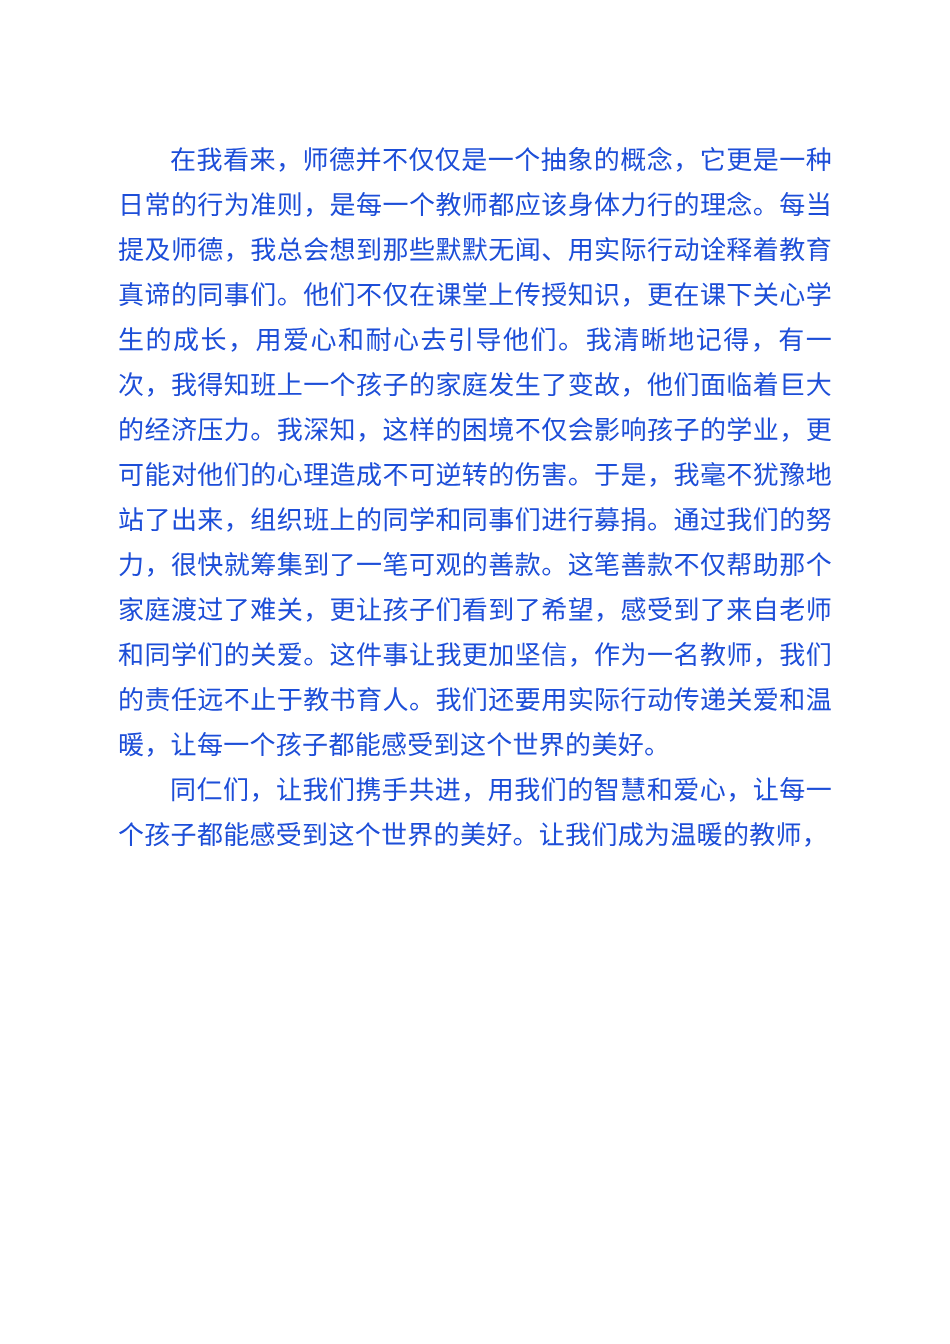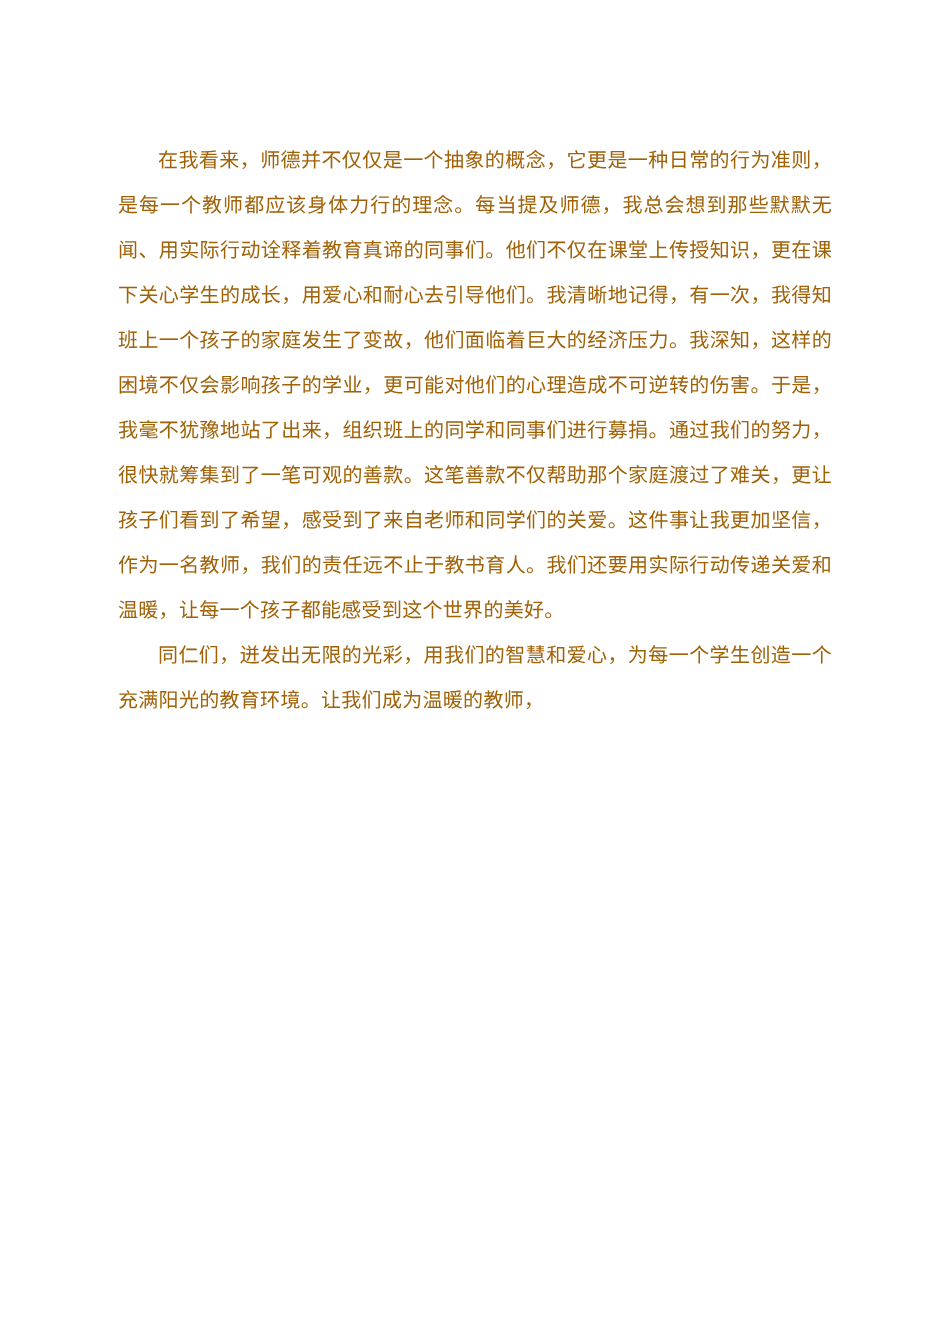--- a/index.html
+++ b/index.html
@@ -15,35 +15,35 @@
   .page {
     box-sizing: border-box;
     width: 950px;
     height: 1344px;
     padding: 138px 118px 0 118px;
     background: #ffffff;
   }
   .doc-body {
     width: 714px;
     font-family: "DejaVu Sans", sans-serif;
-    font-size: 20px;
+    font-size: 26px;
     line-height: 45px;
-    color: #a16207;
+    color: #1d4ed8;
     text-align: justify;
     letter-spacing: 0.3px;
     font-weight: 400;
   }
   .para {
     margin: 0;
     padding: 0;
     text-indent: 2em;
     text-align-last: left;
   }
 </style>
 </head>
 <body>
 
 <div class="page">
   <div class="doc-body">
     <p class="para">在我看来，师德并不仅仅是一个抽象的概念，它更是一种日常的行为准则，是每一个教师都应该身体力行的理念。每当提及师德，我总会想到那些默默无闻、用实际行动诠释着教育真谛的同事们。他们不仅在课堂上传授知识，更在课下关心学生的成长，用爱心和耐心去引导他们。我清晰地记得，有一次，我得知班上一个孩子的家庭发生了变故，他们面临着巨大的经济压力。我深知，这样的困境不仅会影响孩子的学业，更可能对他们的心理造成不可逆转的伤害。于是，我毫不犹豫地站了出来，组织班上的同学和同事们进行募捐。通过我们的努力，很快就筹集到了一笔可观的善款。这笔善款不仅帮助那个家庭渡过了难关，更让孩子们看到了希望，感受到了来自老师和同学们的关爱。这件事让我更加坚信，作为一名教师，我们的责任远不止于教书育人。我们还要用实际行动传递关爱和温暖，让每一个孩子都能感受到这个世界的美好。</p>
-    <p class="para">同仁们，迸发出无限的光彩，用我们的智慧和爱心，为每一个学生创造一个充满阳光的教育环境。让我们成为温暖的教师，</p>
+    <p class="para">同仁们，让我们携手共进，用我们的智慧和爱心，让每一个孩子都能感受到这个世界的美好。让我们成为温暖的教师，</p>
   </div>
 </div>
 
 </body></html>

